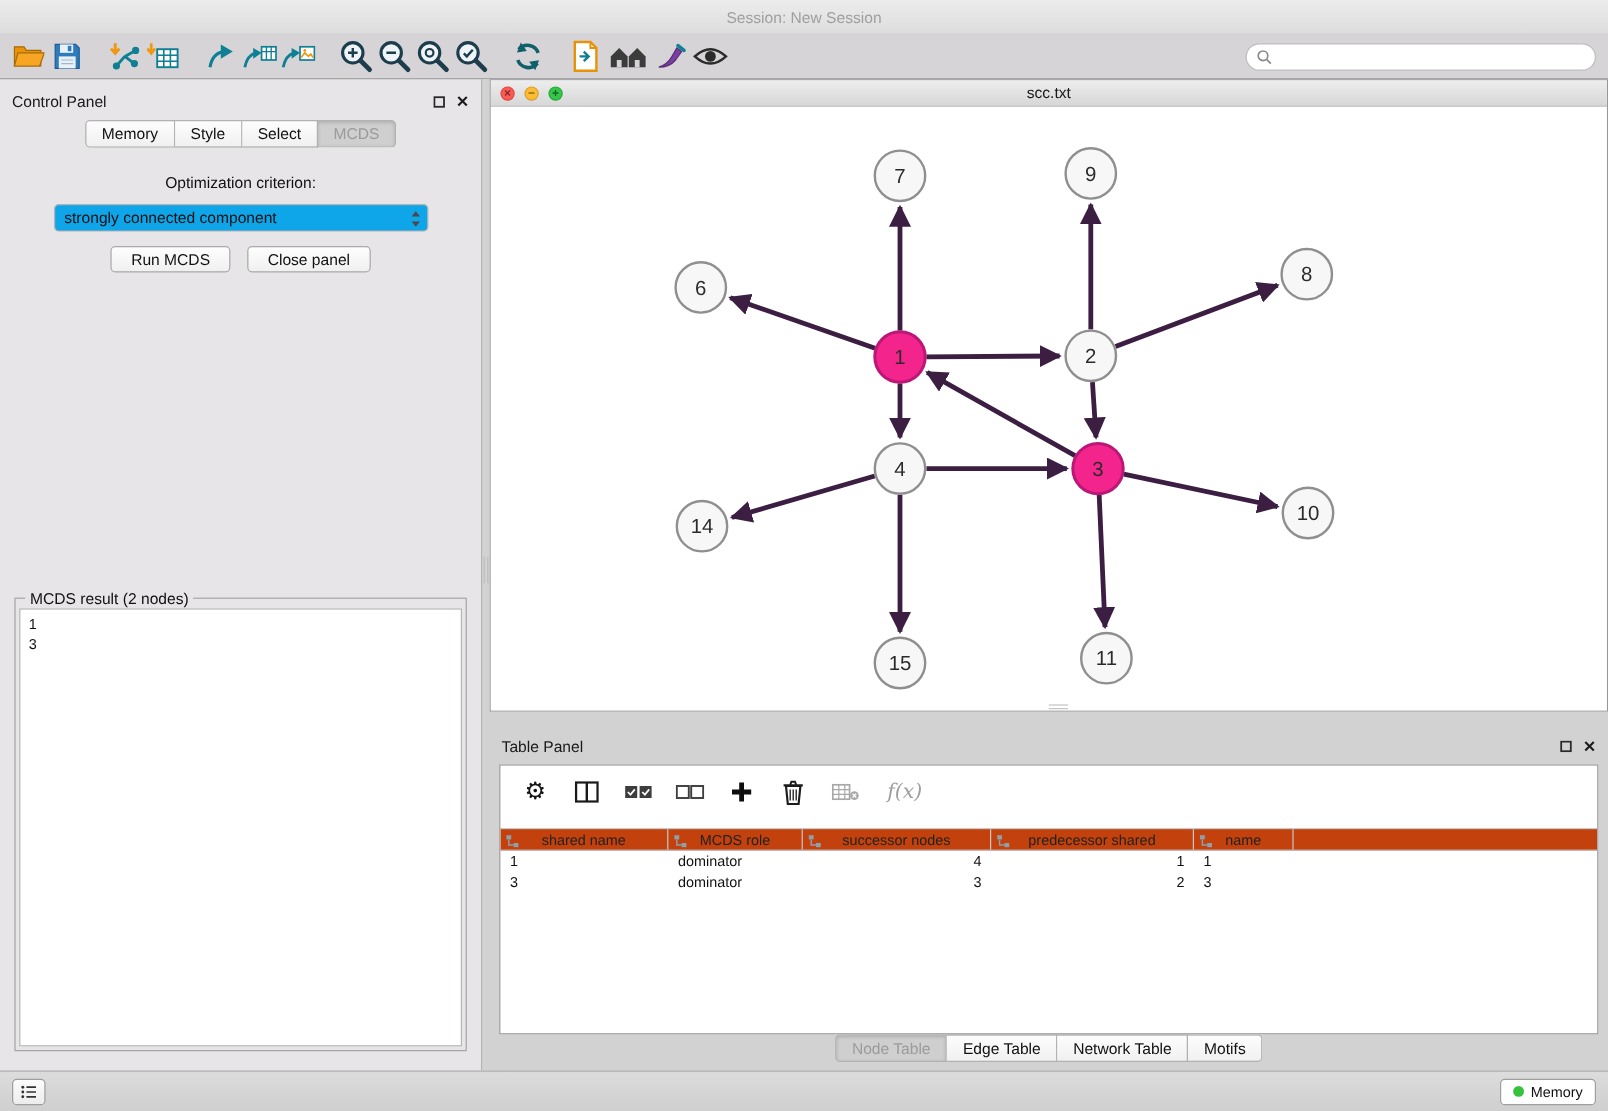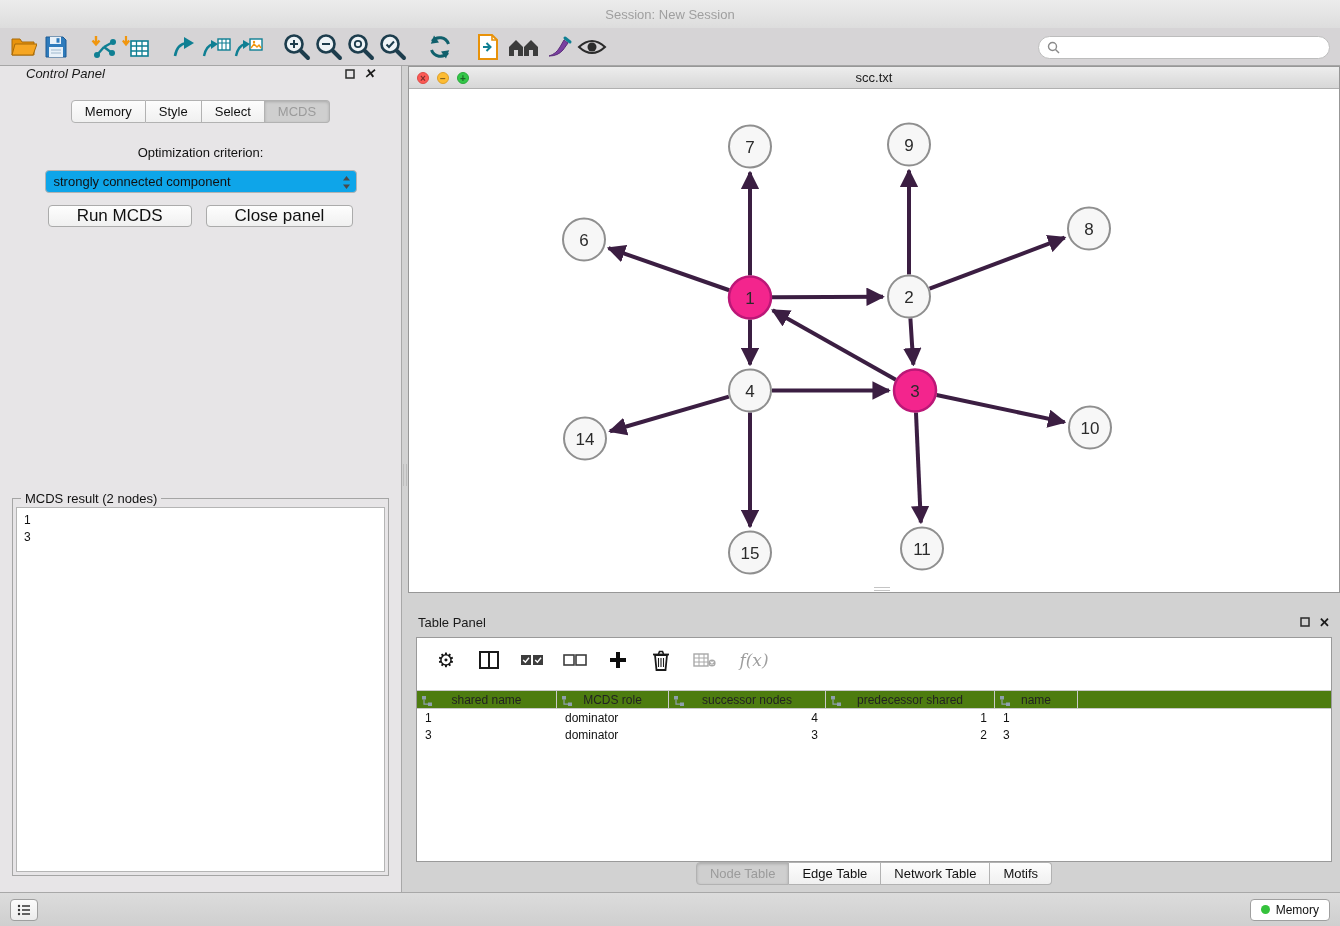--- a/index.html
+++ b/index.html
@@ -14,37 +14,37 @@
   .tbtn { width:32px; height:32px; display:flex; align-items:center; justify-content:center; flex:0 0 auto; }
   .tgap { width:16px; flex:0 0 auto; }
   .search-box { position:absolute; right:10px; top:8px; width:292px; height:23px; background:#fff; border:1px solid #bdbdbd; border-radius:12px; display:flex; align-items:center; padding:0 8px; gap:5px; }
   .search-box input { border:none; outline:none; flex:1; font-size:12px; background:transparent; font-family:"Liberation Sans",sans-serif; }
 
   
   .main { height:826px; display:flex; }
 
   
   .control-panel { width:402px; background:#e7e5e7; border-right:1px solid #a8a8a8; display:flex; flex-direction:column; }
-  .cp-header { height:26px; display:flex; align-items:flex-start; padding:0 26px;font-style:italic; }
+  .cp-header { height:26px; display:flex; align-items:flex-end; padding:0 10px; }
   .panel-title { font-size:13px; color:#1a1a1a; }
   .panel-ctrls { margin-left:auto; display:flex; align-items:center; gap:8px; }
   .float-btn { width:12px; height:12px; display:flex; align-items:center; justify-content:center; }
   .close-btn { font-weight:bold; font-size:13px; color:#1a1a1a; cursor:default; }
 
   .seg-tabs { display:flex; justify-content:center; margin-top:8px; }
   .tab { padding:3px 13px; font-size:13px; background:linear-gradient(#fdfdfd,#f0f0f0); border:1px solid #b2b2b2; border-left:none; color:#111; white-space:nowrap; }
   .tab:first-child { border-left:1px solid #b2b2b2; border-radius:4px 0 0 4px; }
   .tab:last-child { border-radius:0 4px 4px 0; }
   .tab.active { background:#cfcfcf; color:#9b9b9b; box-shadow:inset 0 1px 3px rgba(0,0,0,0.18); }
 
   .opt-label { text-align:center; margin-top:22px; font-size:13px; }
   .dropdown { margin:10px auto 0; width:312px; height:23px; background:#0ea5e9; border:1px solid #b3b3b3; border-radius:4px; display:flex; align-items:center; padding:0 8px; position:relative; font-size:13px; }
   .dropdown .stepper { position:absolute; right:5px; top:4px; }
   .btn-row { display:flex; justify-content:center; gap:14px; margin-top:12px; }
-  .push-btn { height:22px; padding:0 28px; font-size:17px; background:linear-gradient(#fefefe,#f0f0f0); border:1px solid #ababab; border-radius:4px; color:#111; }
+  .push-btn { height:22px; padding:0 16px; font-size:13px; background:linear-gradient(#fefefe,#f0f0f0); border:1px solid #ababab; border-radius:4px; color:#111; }
 
   .result-group { margin:auto 12px 16px; height:378px; border:1px solid #a5a5a5; position:relative; }
   .result-legend { position:absolute; top:-8px; left:8px; background:#e7e5e7; padding:0 4px; font-size:13px; }
   .result-inner { position:absolute; left:3px; right:3px; top:8px; bottom:3px; background:#fff; border:1px solid #b5b5b5; padding:4px 7px; font-size:12px; line-height:17px; overflow:hidden; }
 
   
   .v-splitter { width:6px; background:#d2d2d2; position:relative; }
   .v-splitter .grip { position:absolute; top:398px; left:1px; width:4px; height:22px; border-left:1px solid #bdbdbd; border-right:1px solid #bdbdbd; }
 
   
@@ -63,21 +63,21 @@
   .net-grip { position:absolute; bottom:1px; left:50%; width:16px; height:4px; border-top:1px solid #c4c4c4; border-bottom:1px solid #c4c4c4; }
 
   
   .table-panel { flex:1; margin-top:16px; display:flex; flex-direction:column; }
   .tp-header { height:26px; display:flex; align-items:center; padding:0 10px; }
   .tp-body { flex:1; margin:2px 8px 0; background:#fff; border:1px solid #9a9a9a; display:flex; flex-direction:column; overflow:hidden; }
   .tp-toolbar { height:44px; display:flex; align-items:center; gap:17px; padding:0 16px; flex:0 0 auto; }
   .tp-tool { width:26px; height:26px; display:flex; align-items:center; justify-content:center; }
   .gear-glyph { font-size:20px; color:#141414; line-height:20px; }
   .fx-glyph { font-family:"DejaVu Serif", serif; font-style:italic; font-size:17px; color:#9e9e9e; }
-  .thead { display:flex; height:19px; background:#4d7c0f; border-top:1px solid #c9c9c9; border-bottom:1px solid #c9c9c9; flex:0 0 auto; margin-top:8px; }
+  .thead { display:flex; height:19px; background:#c2410c; border-top:1px solid #c9c9c9; border-bottom:1px solid #c9c9c9; flex:0 0 auto; margin-top:8px; }
   .th { position:relative; display:flex; align-items:center; justify-content:center; font-size:12px; color:#222; border-right:1px solid #c9c9c9; }
   .th svg { position:absolute; left:4px; top:4px; }
   .trow { display:flex; height:17px; align-items:center; flex:0 0 auto; }
   .td { font-size:12px; padding:0 8px; white-space:nowrap; overflow:hidden; }
   .tp-tabs { height:30px; display:flex; align-items:flex-start; justify-content:center; flex:0 0 auto; }
 
   
   .statusbar { height:34px; background:linear-gradient(#dcdcdc,#cfcfcf); border-top:1px solid #a8a8a8; display:flex; align-items:center; padding:0 10px; }
   .menu-btn { width:28px; height:22px; border:1px solid #9f9f9f; border-radius:4px; background:linear-gradient(#fcfcfc,#ececec); display:flex; align-items:center; justify-content:center; }
   .memory-btn { margin-left:auto; height:22px; padding:0 10px; border:1px solid #9f9f9f; border-radius:4px; background:#fff; display:flex; align-items:center; gap:6px; font-size:12px; }

